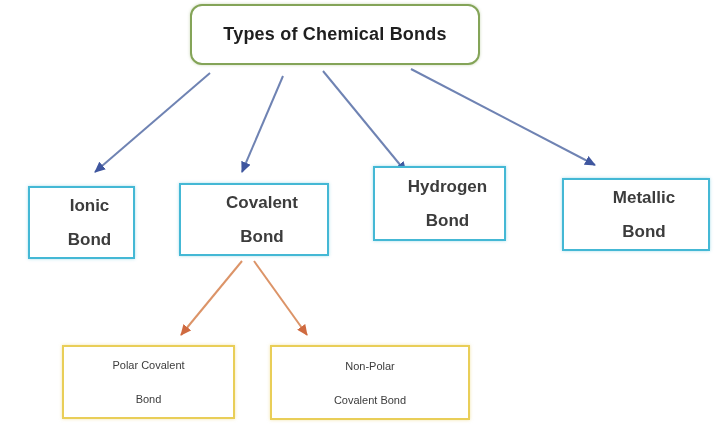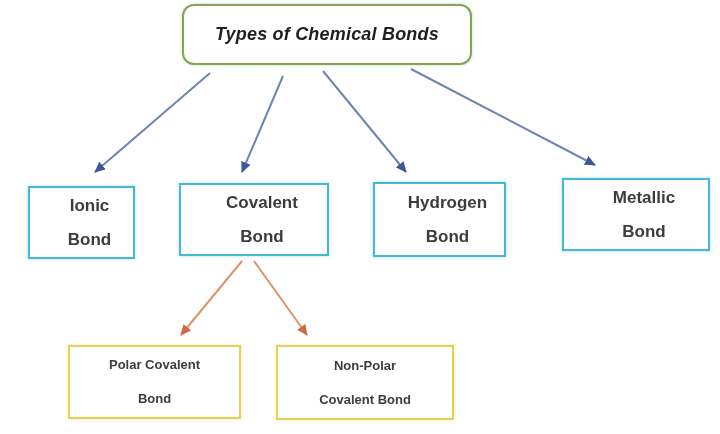--- a/index.html
+++ b/index.html
@@ -33,57 +33,55 @@
     display: flex;
     flex-direction: column;
     align-items: center;
     justify-content: center;
     text-align: center;
     color: var(--text, #3c3c3c);
   }
   .node span { display: block; }
 
   .root {
-    left: 182px; top: 4px;
+    left: 190px; top: 4px;
     width: 290px; height: 61px;
     border: 2px solid var(--root-border, #84a458);
     border-radius: 12px;
     box-shadow: 0 0 3px rgba(132,164,88,0.45);
-    font-style: italic;
   }
   .root span {
     font-size: 18px;
     font-weight: 700;
     color: var(--title-text, #1f1f1f);
     letter-spacing: 0.2px;
   }
 
   .l1 {
     border: 2px solid var(--level1-border, #44b8d5);
     box-shadow: 0 0 3px rgba(68,184,213,0.45);
     font-size: 17px;
     font-weight: 600;
     line-height: 34px;
     padding-left: 16px;
   }
   .pos-ionic    { left: 28px;  top: 186px; width: 107px; height: 73px; }
   .pos-covalent { left: 179px; top: 183px; width: 150px; height: 73px; }
-  .pos-hydrogen { left: 373px; top: 182px; width: 133px; height: 75px; }
+  .pos-hydrogen { left: 373px; top: 166px; width: 133px; height: 75px; }
   .pos-metallic { left: 562px; top: 178px; width: 148px; height: 73px; }
 
   .l2 {
     border: 2px solid var(--level2-border, #e9ce58);
     box-shadow: 0 0 3px rgba(233,206,88,0.5);
-    font-size: 13px;
-    font-weight: 700;
+    font-size: 11px;
+    font-weight: 400;
     line-height: 34px;
-    margin-left: 6px;
   }
   .pos-polar    { left: 62px;  top: 345px; width: 173px; height: 74px; }
-  .pos-nonpolar { left: 270px; top: 345px; width: 178px; height: 75px; }
+  .pos-nonpolar { left: 270px; top: 345px; width: 200px; height: 75px; }
 </style>
 </head>
 <body>
 
 <div class="canvas">
 
   <svg id="connectors" viewBox="0 0 720 434" xmlns="http://www.w3.org/2000/svg">
     <defs>
       <marker id="ah-blue" markerUnits="userSpaceOnUse" markerWidth="12" markerHeight="10" refX="10" refY="5" orient="auto">
         <path d="M0,0 L11,5 L0,10 z" class="head-blue"></path>

